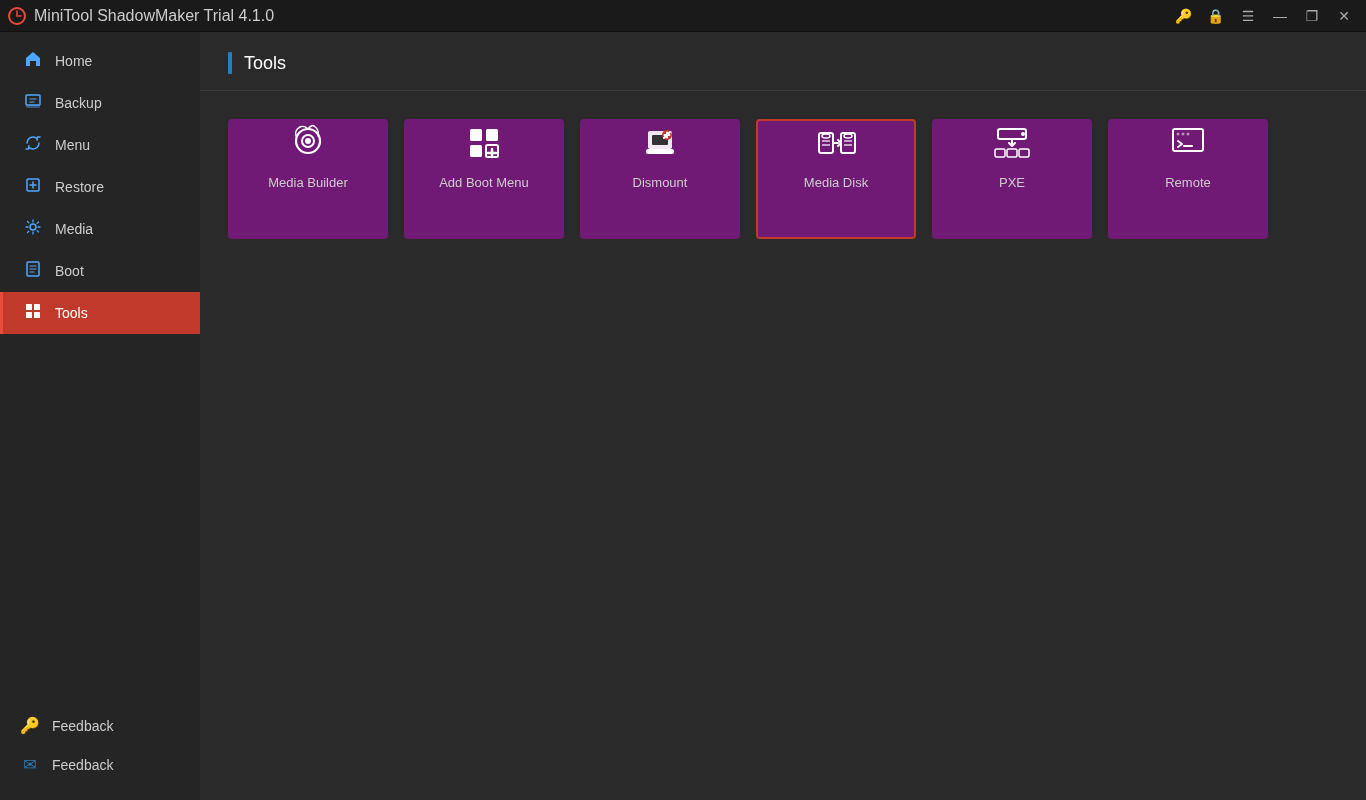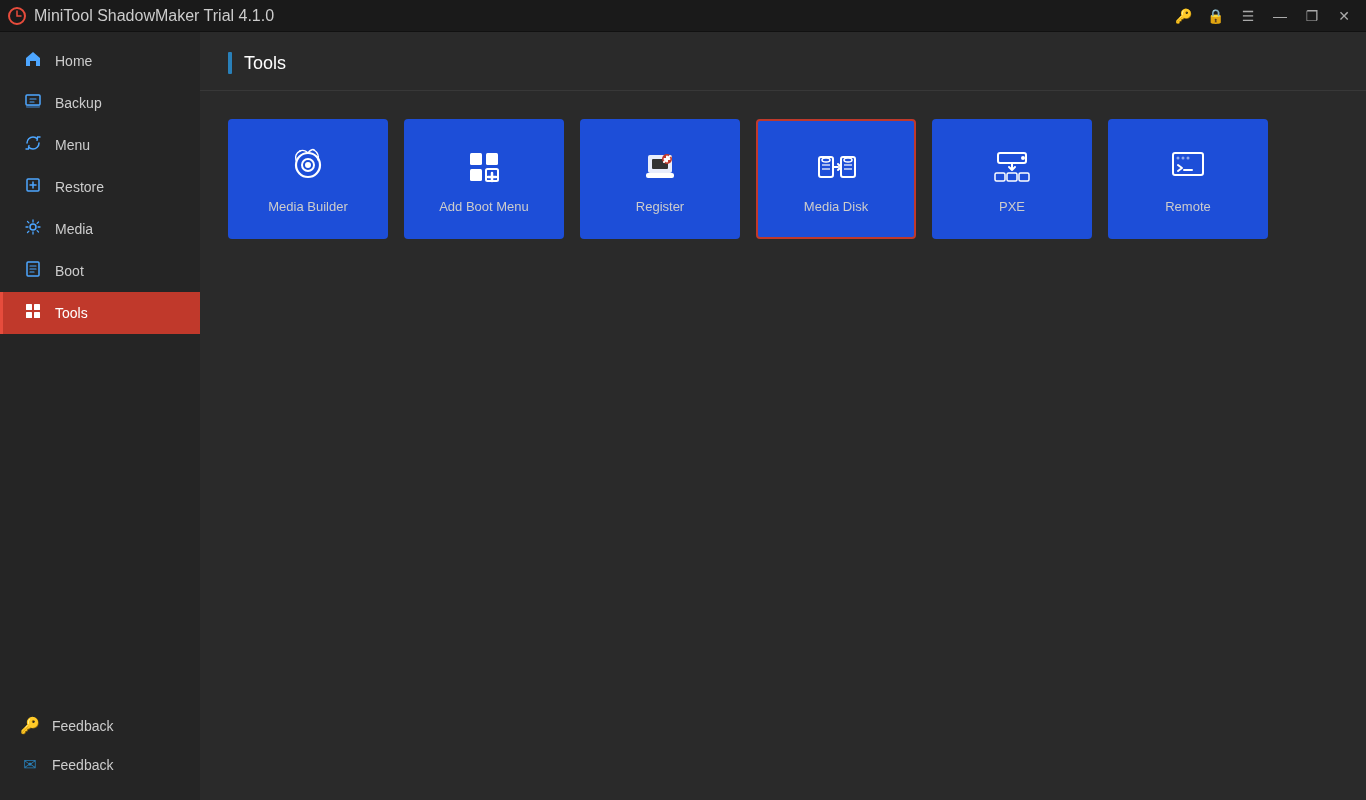--- a/index.html
+++ b/index.html
@@ -143,26 +143,26 @@
       display: flex;
       flex-wrap: wrap;
       gap: 16px;
       padding: 28px 28px;
       align-content: flex-start;
     }
 
     .tool-card {
       width: 160px;
       height: 120px;
-      background: #1d4ed8;
+      background: #701a75;
       border-radius: 4px;
       display: flex;
       flex-direction: column;
       align-items: center;
-      justify-content: center;
+      justify-content: flex-start;
       cursor: pointer;
       gap: 10px;
       border: 2px solid transparent;
       transition: background 0.15s;
     }
     .tool-card.selected {
       border: 2px solid #c0392b;
     }
     .tool-icon {
       font-size: 36px;
@@ -326,21 +326,21 @@
         <div class="tool-icon">
           <svg class="tool-svg" viewBox="0 0 44 44" fill="none" xmlns="http://www.w3.org/2000/svg">
             <rect x="10" y="10" width="24" height="18" rx="2" fill="white" fill-opacity="0.9"></rect>
             <rect x="14" y="14" width="16" height="10" rx="1" fill="#333"></rect>
             <rect x="8" y="28" width="28" height="5" rx="2" fill="white"></rect>
             <circle cx="29" cy="14" r="5" fill="#c0392b"></circle>
             <path d="M26.5 14L31.5 14M29 11.5V16.5" stroke="white" stroke-width="2" stroke-linecap="round"></path>
             <path d="M26 17L32 11" stroke="white" stroke-width="2" stroke-linecap="round"></path>
           </svg>
         </div>
-        <span class="tool-label">Register</span>
+        <span class="tool-label">Dismount</span>
       </div>
 
       <div class="tool-card selected">
         <div class="tool-icon">
           <svg class="tool-svg" viewBox="0 0 44 44" fill="none" xmlns="http://www.w3.org/2000/svg">
 
             <rect x="5" y="12" width="14" height="20" rx="2" stroke="white" stroke-width="2" fill="none"></rect>
             <ellipse cx="12" cy="15" rx="4" ry="2" stroke="white" stroke-width="1.5" fill="none"></ellipse>
             <line x1="8" y1="20" x2="16" y2="20" stroke="white" stroke-width="1.2"></line>
             <line x1="8" y1="24" x2="16" y2="24" stroke="white" stroke-width="1.2"></line>

